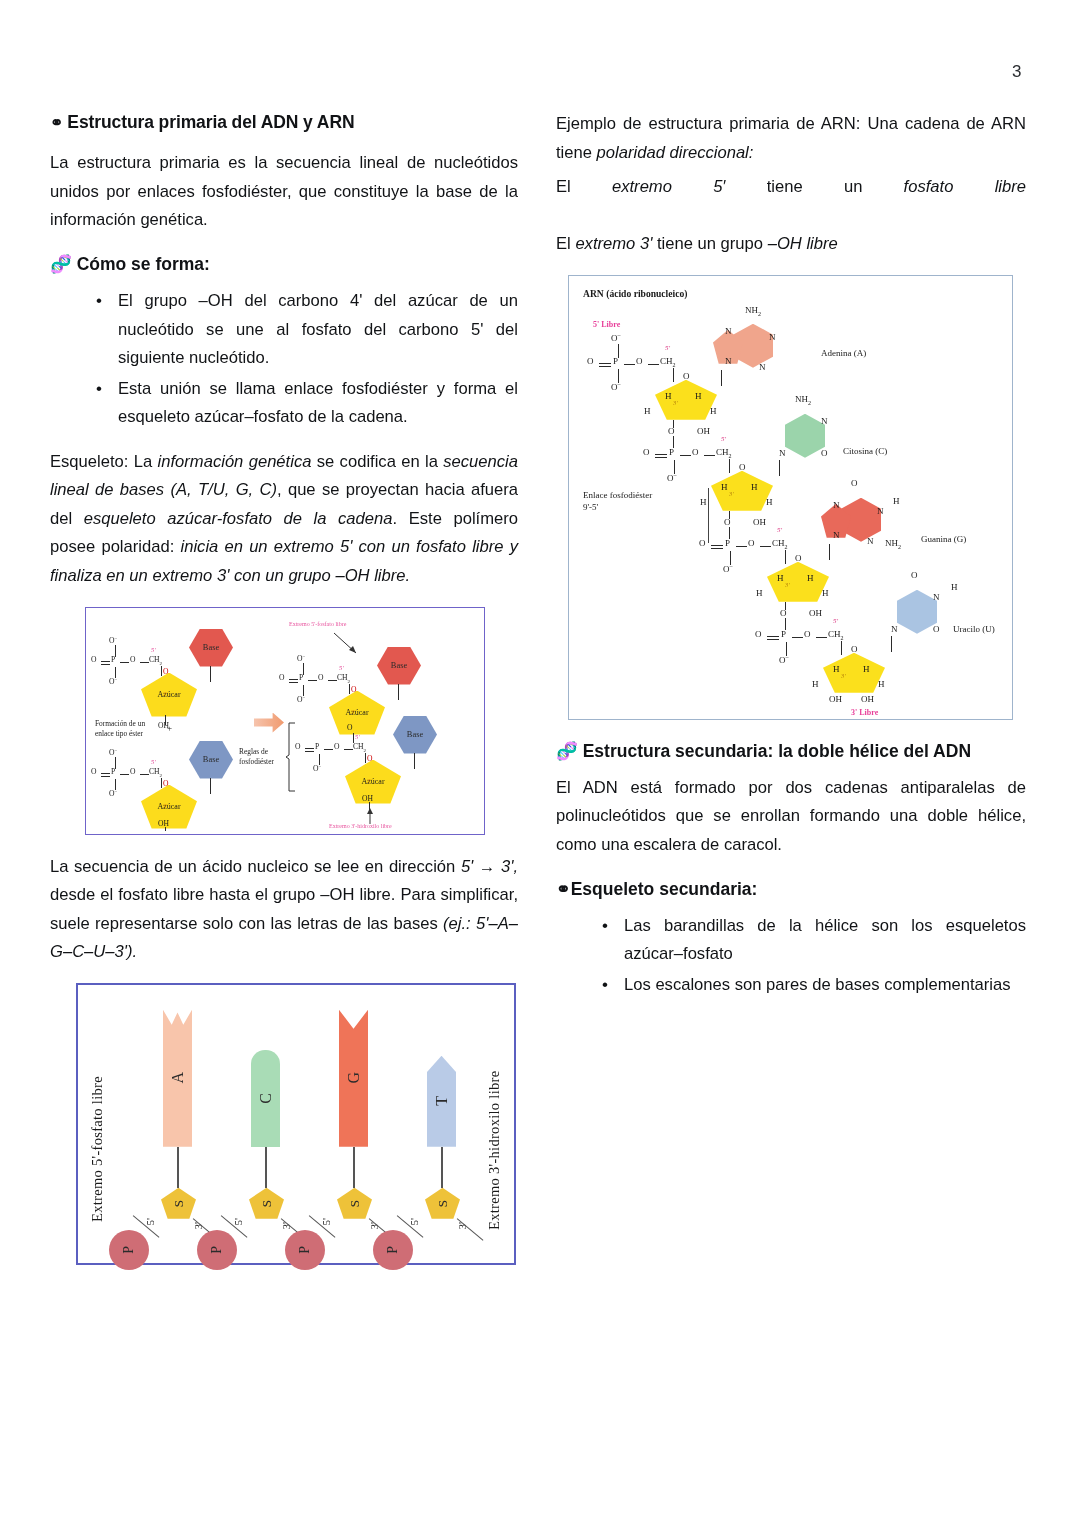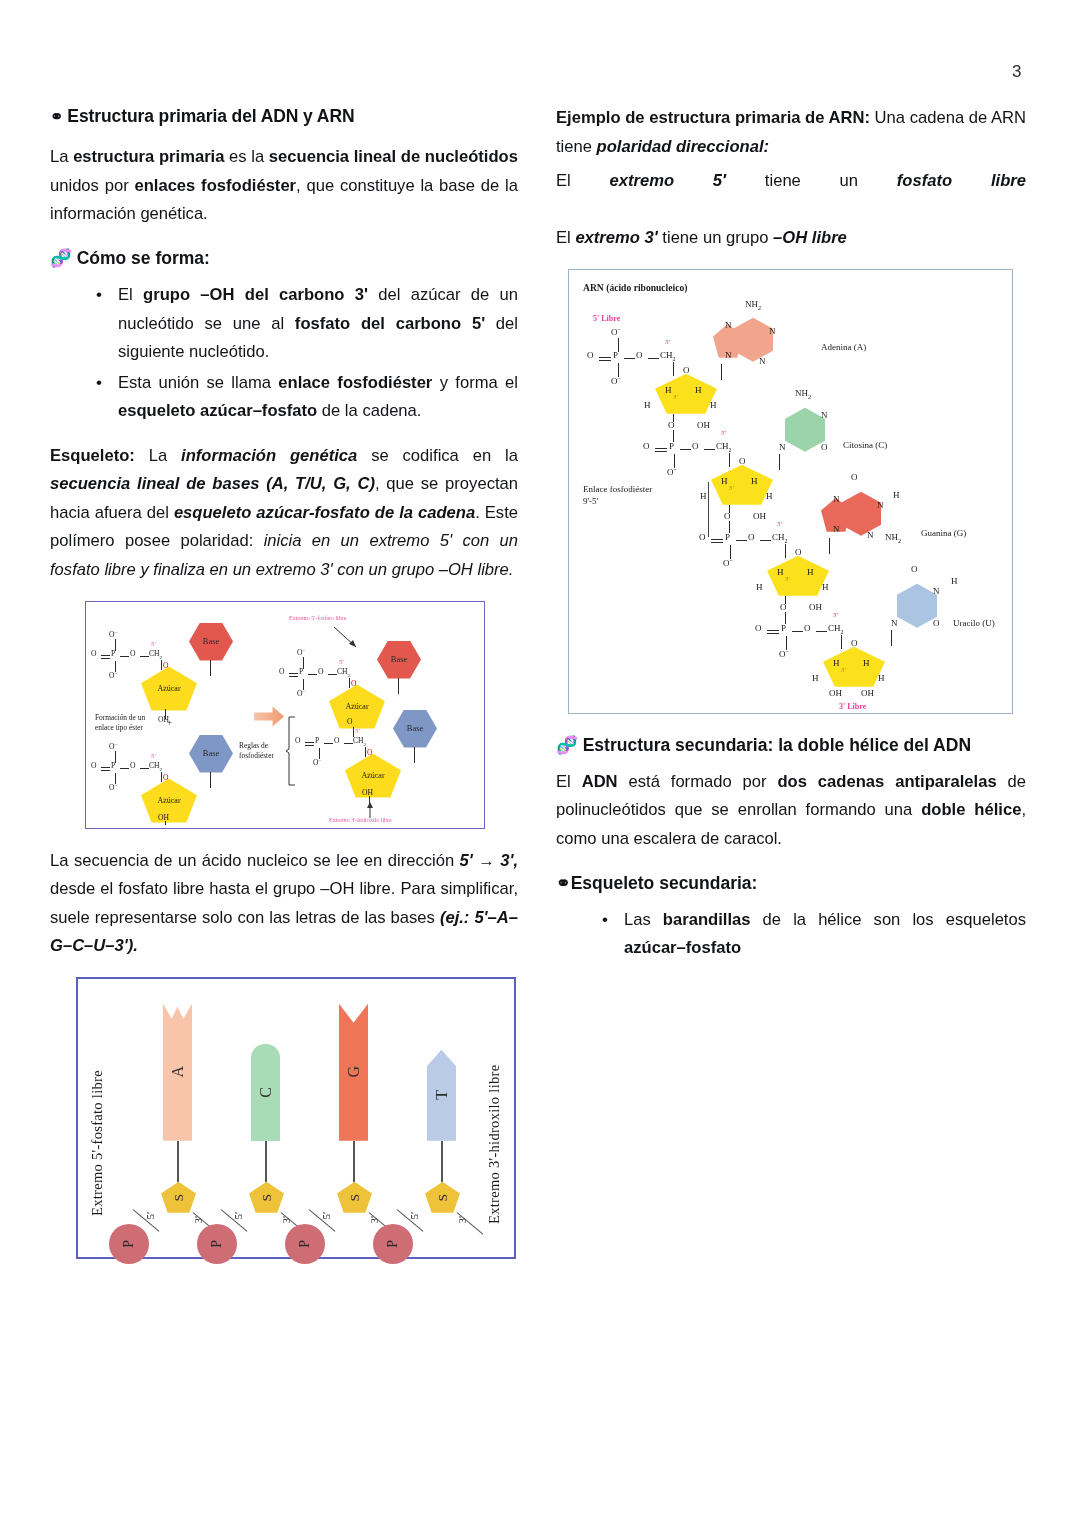--- a/index.html
+++ b/index.html
@@ -18,40 +18,40 @@
     position:absolute; top:62px; right:58px;
     font-size:17px; color:#2a2d31; letter-spacing:.5px;
   }
 
   .columns {
     position:absolute; top:104px; left:0;
     width:1080px;
     display:flex; gap:38px;
     padding:0 50px;
   }
-  .col { width:471px; }
+  .col { width:471px;margin-top:6px; }
   .col-left { width:468px; }
   .col-right { width:470px; }
 
   
   h2.heading {
     font-size:17.5px; font-weight:bold; line-height:1.45;
     margin:0 0 14px 0; letter-spacing:-0.1px;
   }
   h2.heading .ico { font-size:16px; margin-right:4px; }
   h2.sub-heading {
     font-size:17.5px; font-weight:bold; line-height:1.5;
     margin:16px 0 10px 0;
   }
   p.para {
     font-size:16.6px; line-height:1.72; margin:0 0 16px 0;
     text-align:justify; text-justify:inter-word;
   }
   p.tight { margin-bottom:6px; }
-  b, strong { font-weight:bold; }
+  b, strong { font-weight:normal; }
   i, em { font-style:italic; }
 
   ul.bullets { margin:0 0 16px 0; padding:0 0 0 46px; list-style:none; }
   ul.bullets li {
     font-size:16.6px; line-height:1.72; margin:0 0 2px 0;
     text-align:justify; position:relative; padding-left:22px;
   }
   ul.bullets li::before {
     content:"\2022"; position:absolute; left:0; top:-1px; font-size:17px;
   }
@@ -188,21 +188,21 @@
       </h2>
 
       <p class="para">La <b>estructura primaria</b> es la <b>secuencia lineal de nucleótidos</b> unidos por <b>enlaces fosfodiéster</b>, que constituye la base de la información genética.</p>
 
       <h2 class="sub-heading">
         <span class="ico">🧬</span>
         <span>Cómo se forma:</span>
       </h2>
 
       <ul class="bullets">
-        <li>El <b>grupo –OH del carbono 3'</b> del azúcar de un nucleótido se une al <b>fosfato del carbono 5'</b> del siguiente nucleótido.</li>
+        <li>El <b>grupo –OH del carbono 4'</b> del azúcar de un nucleótido se une al <b>fosfato del carbono 5'</b> del siguiente nucleótido.</li>
         <li>Esta unión se llama <b>enlace fosfodiéster</b> y forma el <b>esqueleto azúcar–fosfato</b> de la cadena.</li>
       </ul>
 
       <p class="para"><b>Esqueleto:</b> La <b><i>información genética</i></b> se codifica en la <b><i>secuencia lineal de bases (A, T/U, G, C)</i></b>, que se proyectan hacia afuera del <b><i>esqueleto azúcar-fosfato de la cadena</i></b>. Este polímero posee polaridad: <i>inicia en un extremo 5' con un fosfato libre y finaliza en un extremo 3' con un grupo –OH libre.</i></p>
 
       <div class="fig-ester">
         <div class="inner">
 
           <div class="chem sm" style="left:20px;top:24px;">O<sup style="font-size:5px">–</sup></div>
           <div class="ln" style="left:26px;top:34px;width:1px;height:12px;"></div>
@@ -536,35 +536,36 @@
           <div class="alabel" style="left:288px;top:414px;">OH</div>
           <div class="ring6 c-uracil" style="left:324px;top:310px;"></div>
           <div class="alabel" style="left:338px;top:290px;">O</div>
           <div class="alabel" style="left:360px;top:312px;">N</div>
           <div class="alabel" style="left:378px;top:302px;">H</div>
           <div class="alabel" style="left:360px;top:344px;">O</div>
           <div class="alabel" style="left:318px;top:344px;">N</div>
           <div class="ln" style="left:318px;top:356px;width:1px;height:16px;"></div>
           <div class="alabel" style="left:380px;top:344px;">Uracilo (U)</div>
 
-          <div class="alabel pinkbold" style="left:266px;top:428px;">3' Libre</div>
+          <div class="alabel pinkbold" style="left:278px;top:428px;">3' Libre</div>
         </div>
       </div>
 
       <h2 class="sub-heading" style="margin-top:0;">
         <span class="ico">🧬</span>
         <span>Estructura secundaria: la doble hélice del ADN</span>
       </h2>
 
       <p class="para">El <b>ADN</b> está formado por <b>dos cadenas antiparalelas</b> de polinucleótidos que se enrollan formando una <b>doble hélice</b>, como una escalera de caracol.</p>
 
       <h2 class="sub-heading">
         <span class="ico">⚭</span><span>Esqueleto secundaria:</span>
       </h2>
 
       <ul class="bullets">
         <li>Las <b>barandillas</b> de la hélice son los esqueletos <b>azúcar–fosfato</b></li>
+        <li>Los <b>escalones</b> son <b>pares de bases complementarias</b></li>
       </ul>
 
 
     </div>
   </div>
 </div>
 
 </body></html>

